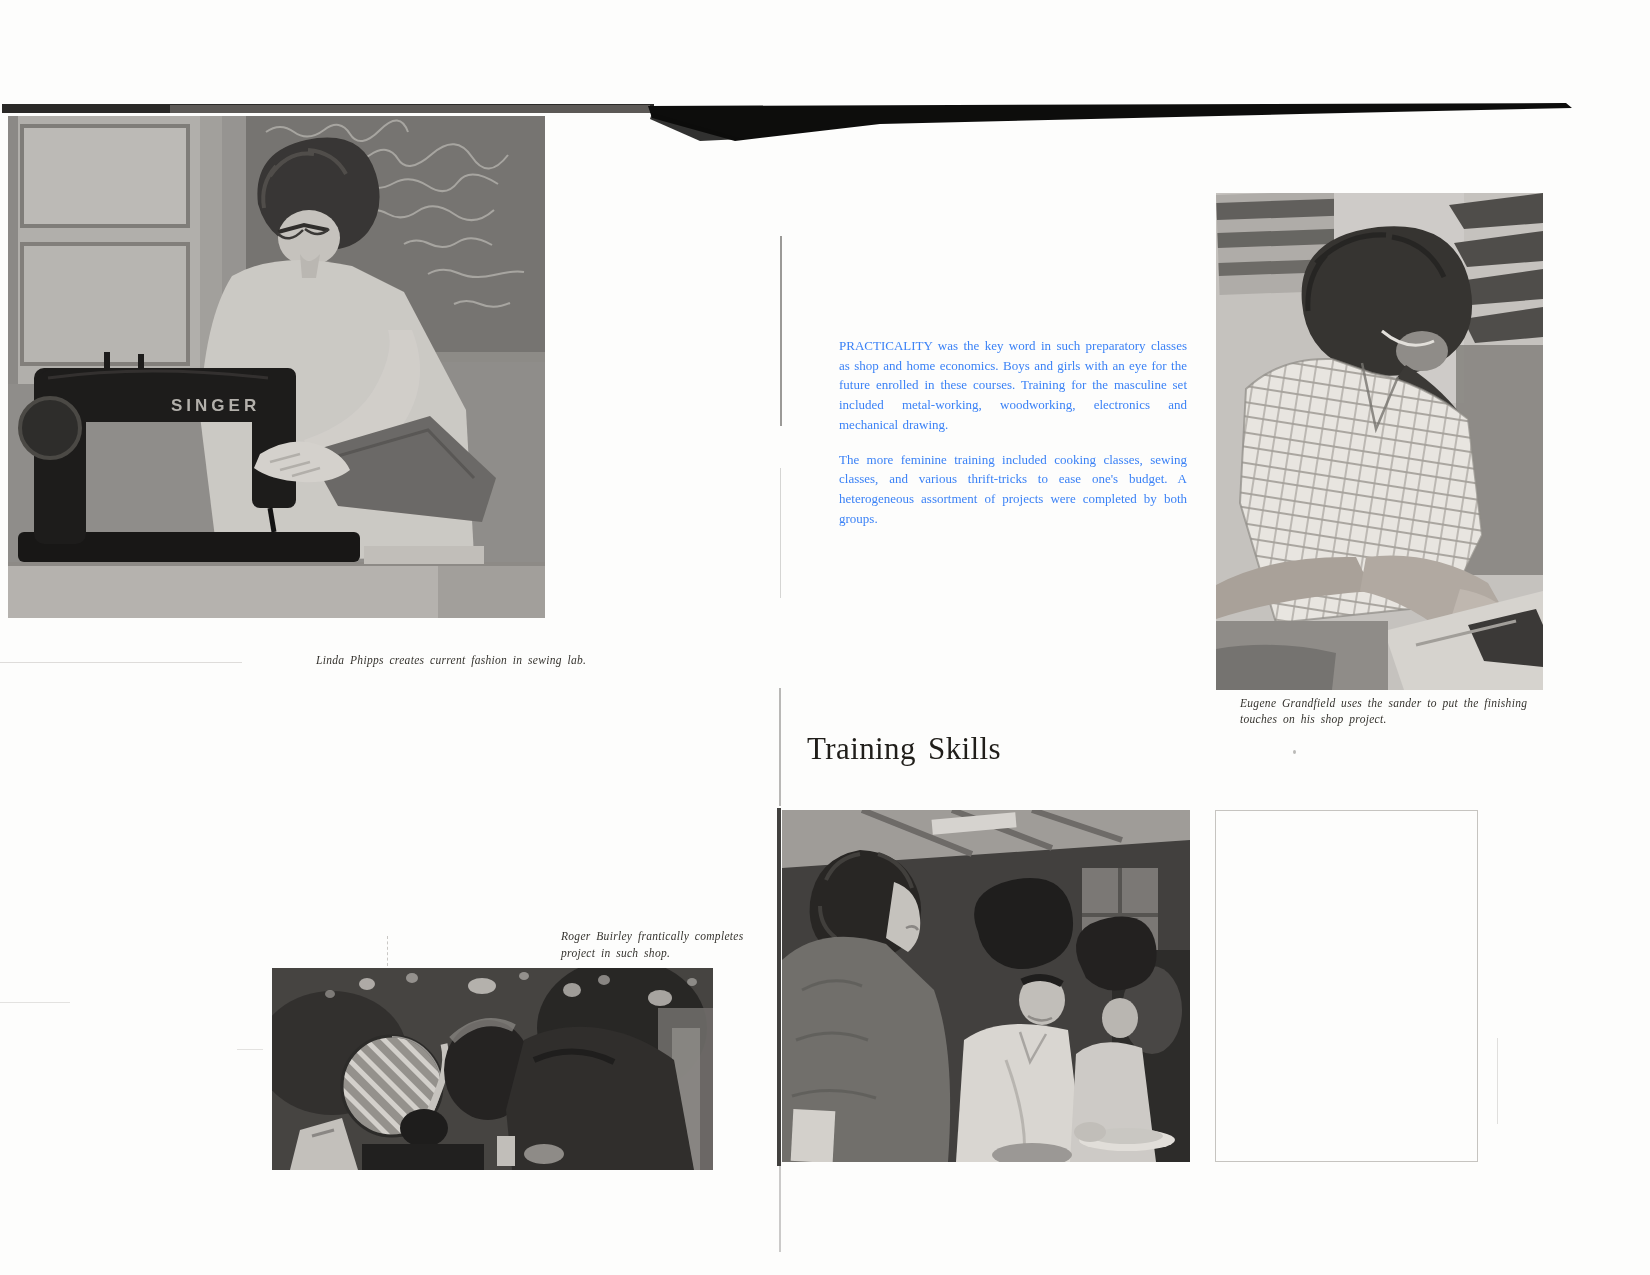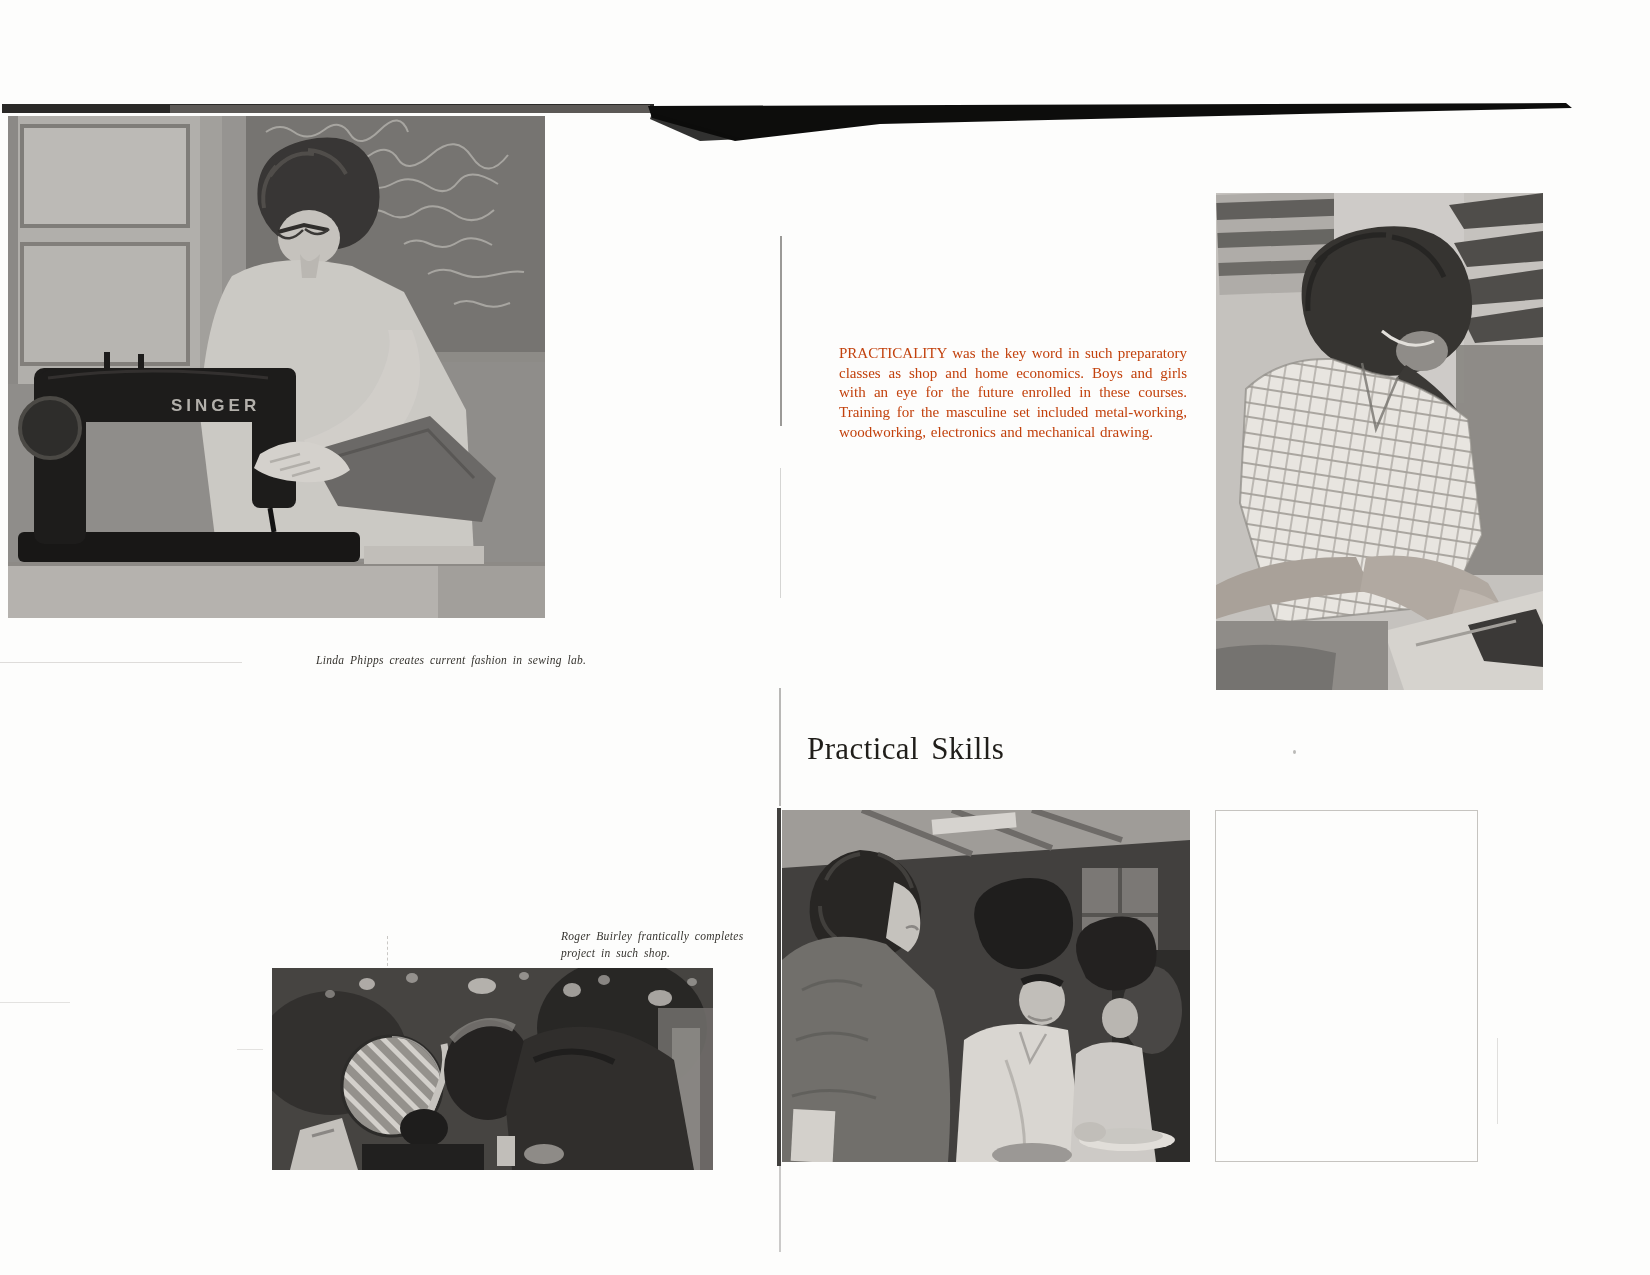--- a/index.html
+++ b/index.html
@@ -5,22 +5,22 @@
   html,body{margin:0;padding:0;background:#ffffff;}
   .page{position:relative;width:1650px;height:1275px;background:#fdfdfc;overflow:hidden;
         font-family:"Liberation Serif","DejaVu Serif",serif;}
   .abs{position:absolute;}
   .photo{position:absolute;overflow:hidden;box-shadow:0 0 0 1px rgba(40,40,38,.18) inset;}
   .photo svg{display:block;filter:contrast(.98) brightness(1.0);}
   .cap{position:absolute;font-style:italic;font-size:11.5px;line-height:16px;
        color:#35332e;letter-spacing:.3px;word-spacing:2.5px;white-space:nowrap;margin-left:23px;}
   .cap .cap-line{white-space:nowrap;}
   .cap-small{font-size:10.9px;line-height:14.2px;}
-  .bodytext{position:absolute;left:839px;top:336px;width:348px;color:#c2410c;
-            font-size:15px;line-height:19.7px;text-align:justify;margin-top:8px;}
+  .bodytext{position:absolute;left:839px;top:336px;width:348px;color:#3b82f6;
+            font-size:13px;line-height:19.7px;text-align:justify;}
   .bodytext p{margin:0 0 15px 0;word-spacing:1px;}
   .headline{position:absolute;top:729px;font-size:31px;line-height:40px;color:#201e1a;
             letter-spacing:.4px;word-spacing:4px;white-space:nowrap;}
   .gutter{position:absolute;background:#4a4844;}
   .artifact{position:absolute;background:#c9c7c3;}
   .frame-box{position:absolute;background:#fdfdfc;border:1px solid #c6c4c0;box-sizing:border-box;}
   .speck{position:absolute;background:#8f8d89;border-radius:50%;}
 </style>
 </head>
 <body>
@@ -114,20 +114,21 @@
       </g>
     </svg>
   </figure>
 
   <div class="cap" style="left:293px;top:652px">
     <div class="cap-line">Linda Phipps creates current fashion in sewing lab.</div>
   </div>
 
   <div class="bodytext">
     <p>PRACTICALITY was the key word in such preparatory classes as shop and home economics. Boys and girls with an eye for the future enrolled in these courses. Training for the masculine set included metal-working, woodworking, electronics and mechanical drawing.</p>
+    <p>The more feminine training included cooking classes, sewing classes, and various thrift-tricks to ease one's budget. A heterogeneous assortment of projects were completed by both groups.</p>
   </div>
 
   <figure class="photo" style="left:1216px;top:193px;width:327px;height:497px;margin:0">
     <svg width="327" height="497" viewBox="0 0 327 497">
       <defs>
         <pattern id="plaid" width="30" height="30" patternUnits="userSpaceOnUse" patternTransform="rotate(9)">
           <rect width="30" height="30" fill="#eae7e2"></rect>
           <path d="M0 6 H30 M0 22 H30" stroke="#96928c" stroke-width="1.5"></path>
           <path d="M6 0 V30 M22 0 V30" stroke="#a5a19b" stroke-width="1.3"></path>
         </pattern>
@@ -172,22 +173,26 @@
       <g>
         <path d="M168 438 L327 398 L327 497 L188 497 Z" fill="#d8d5d0"></path>
         <path d="M252 432 L320 416 L327 432 L327 474 L268 468 Z" fill="#3a3836"></path>
         <path d="M200 452 L300 428" stroke="#a29f9a" stroke-width="3"></path>
       </g>
       <rect x="0" y="428" width="172" height="69" fill="#8f8c88"></rect>
       <path d="M0 456 q60 -10 120 4 l-4 37 l-116 0 Z" fill="#757370"></path>
     </svg>
   </figure>
 
-
-  <div class="headline" style="left:807px">Practical Skills</div>
+  <div class="cap" style="left:1217px;top:695px">
+    <div class="cap-line">Eugene Grandfield uses the sander to put the finishing</div>
+    <div class="cap-line">touches on his shop project.</div>
+  </div>
+
+  <div class="headline" style="left:807px">Training Skills</div>
 
   <div class="cap" style="left:538px;top:928px;line-height:17px">
     <div class="cap-line">Roger Buirley frantically completes</div>
     <div class="cap-line">project in such shop.</div>
   </div>
 
   <figure class="photo" style="left:272px;top:968px;width:441px;height:202px;margin:0">
     <svg width="441" height="202" viewBox="0 0 441 202">
       <defs>
         <pattern id="stripes" width="13" height="13" patternUnits="userSpaceOnUse" patternTransform="rotate(-45)">

